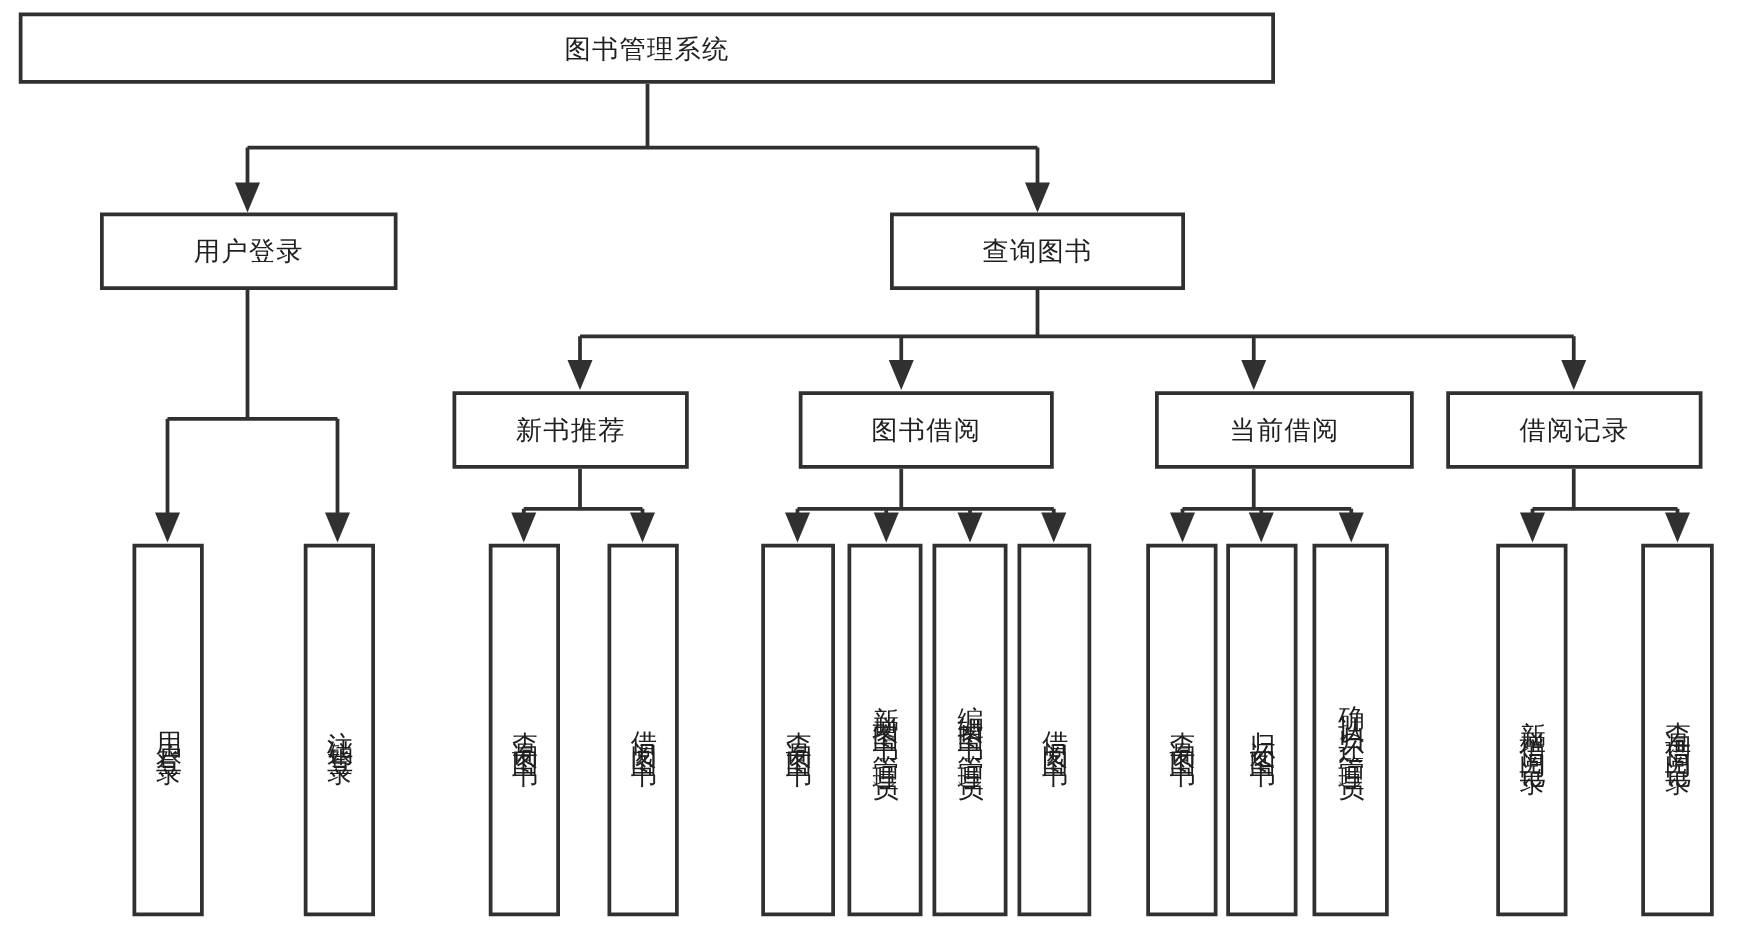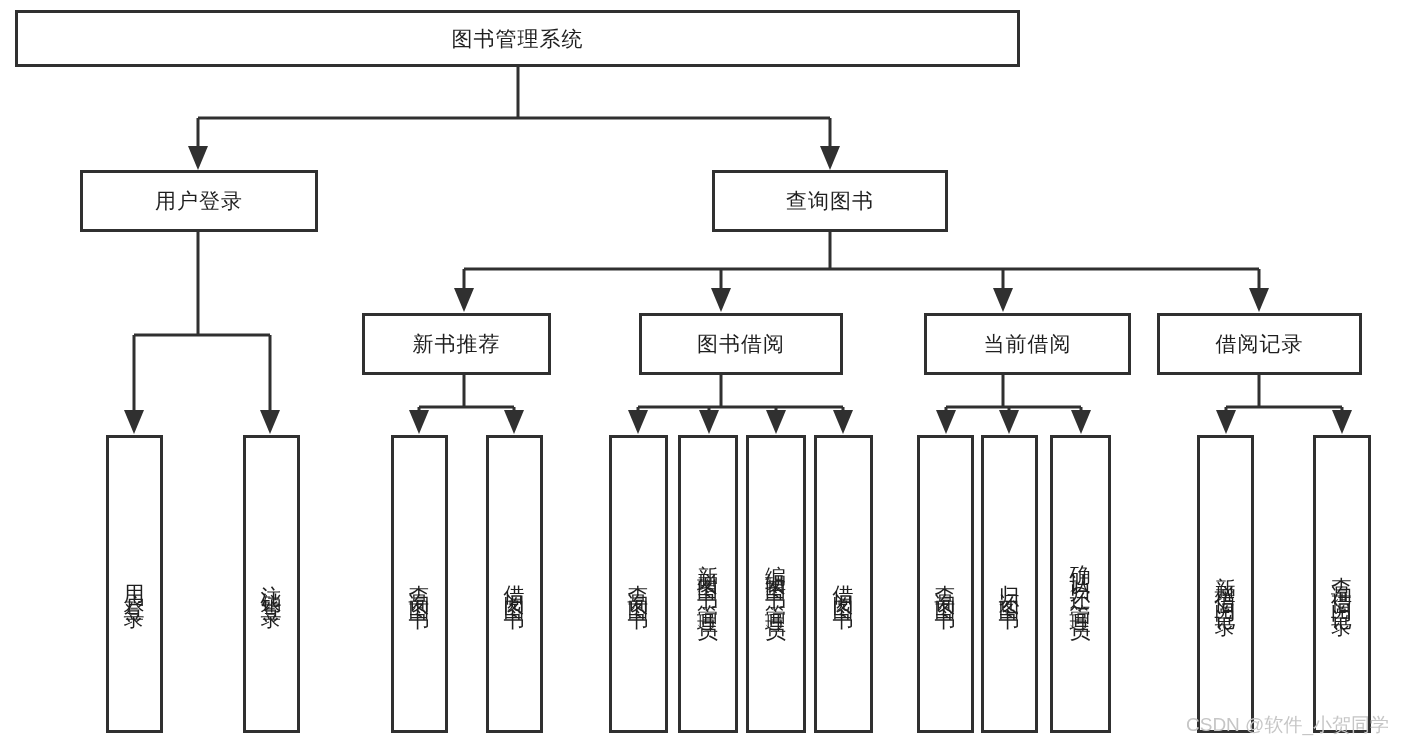--- a/index.html
+++ b/index.html
@@ -171,15 +171,14 @@
     <span class="v-label">确认归还（管理员）</span>
   </div>
 
   <div class="box" style="left:1197px; top:435px; width:57px; height:298px;">
     <span class="v-label">新增借阅记录</span>
   </div>
   <div class="box" style="left:1313px; top:435px; width:58px; height:298px;">
     <span class="v-label">查询借阅记录</span>
   </div>
 
-  <div class="watermark">CSDN @软件_小贺同学</div>
 
 </div>
 
 </body></html>

